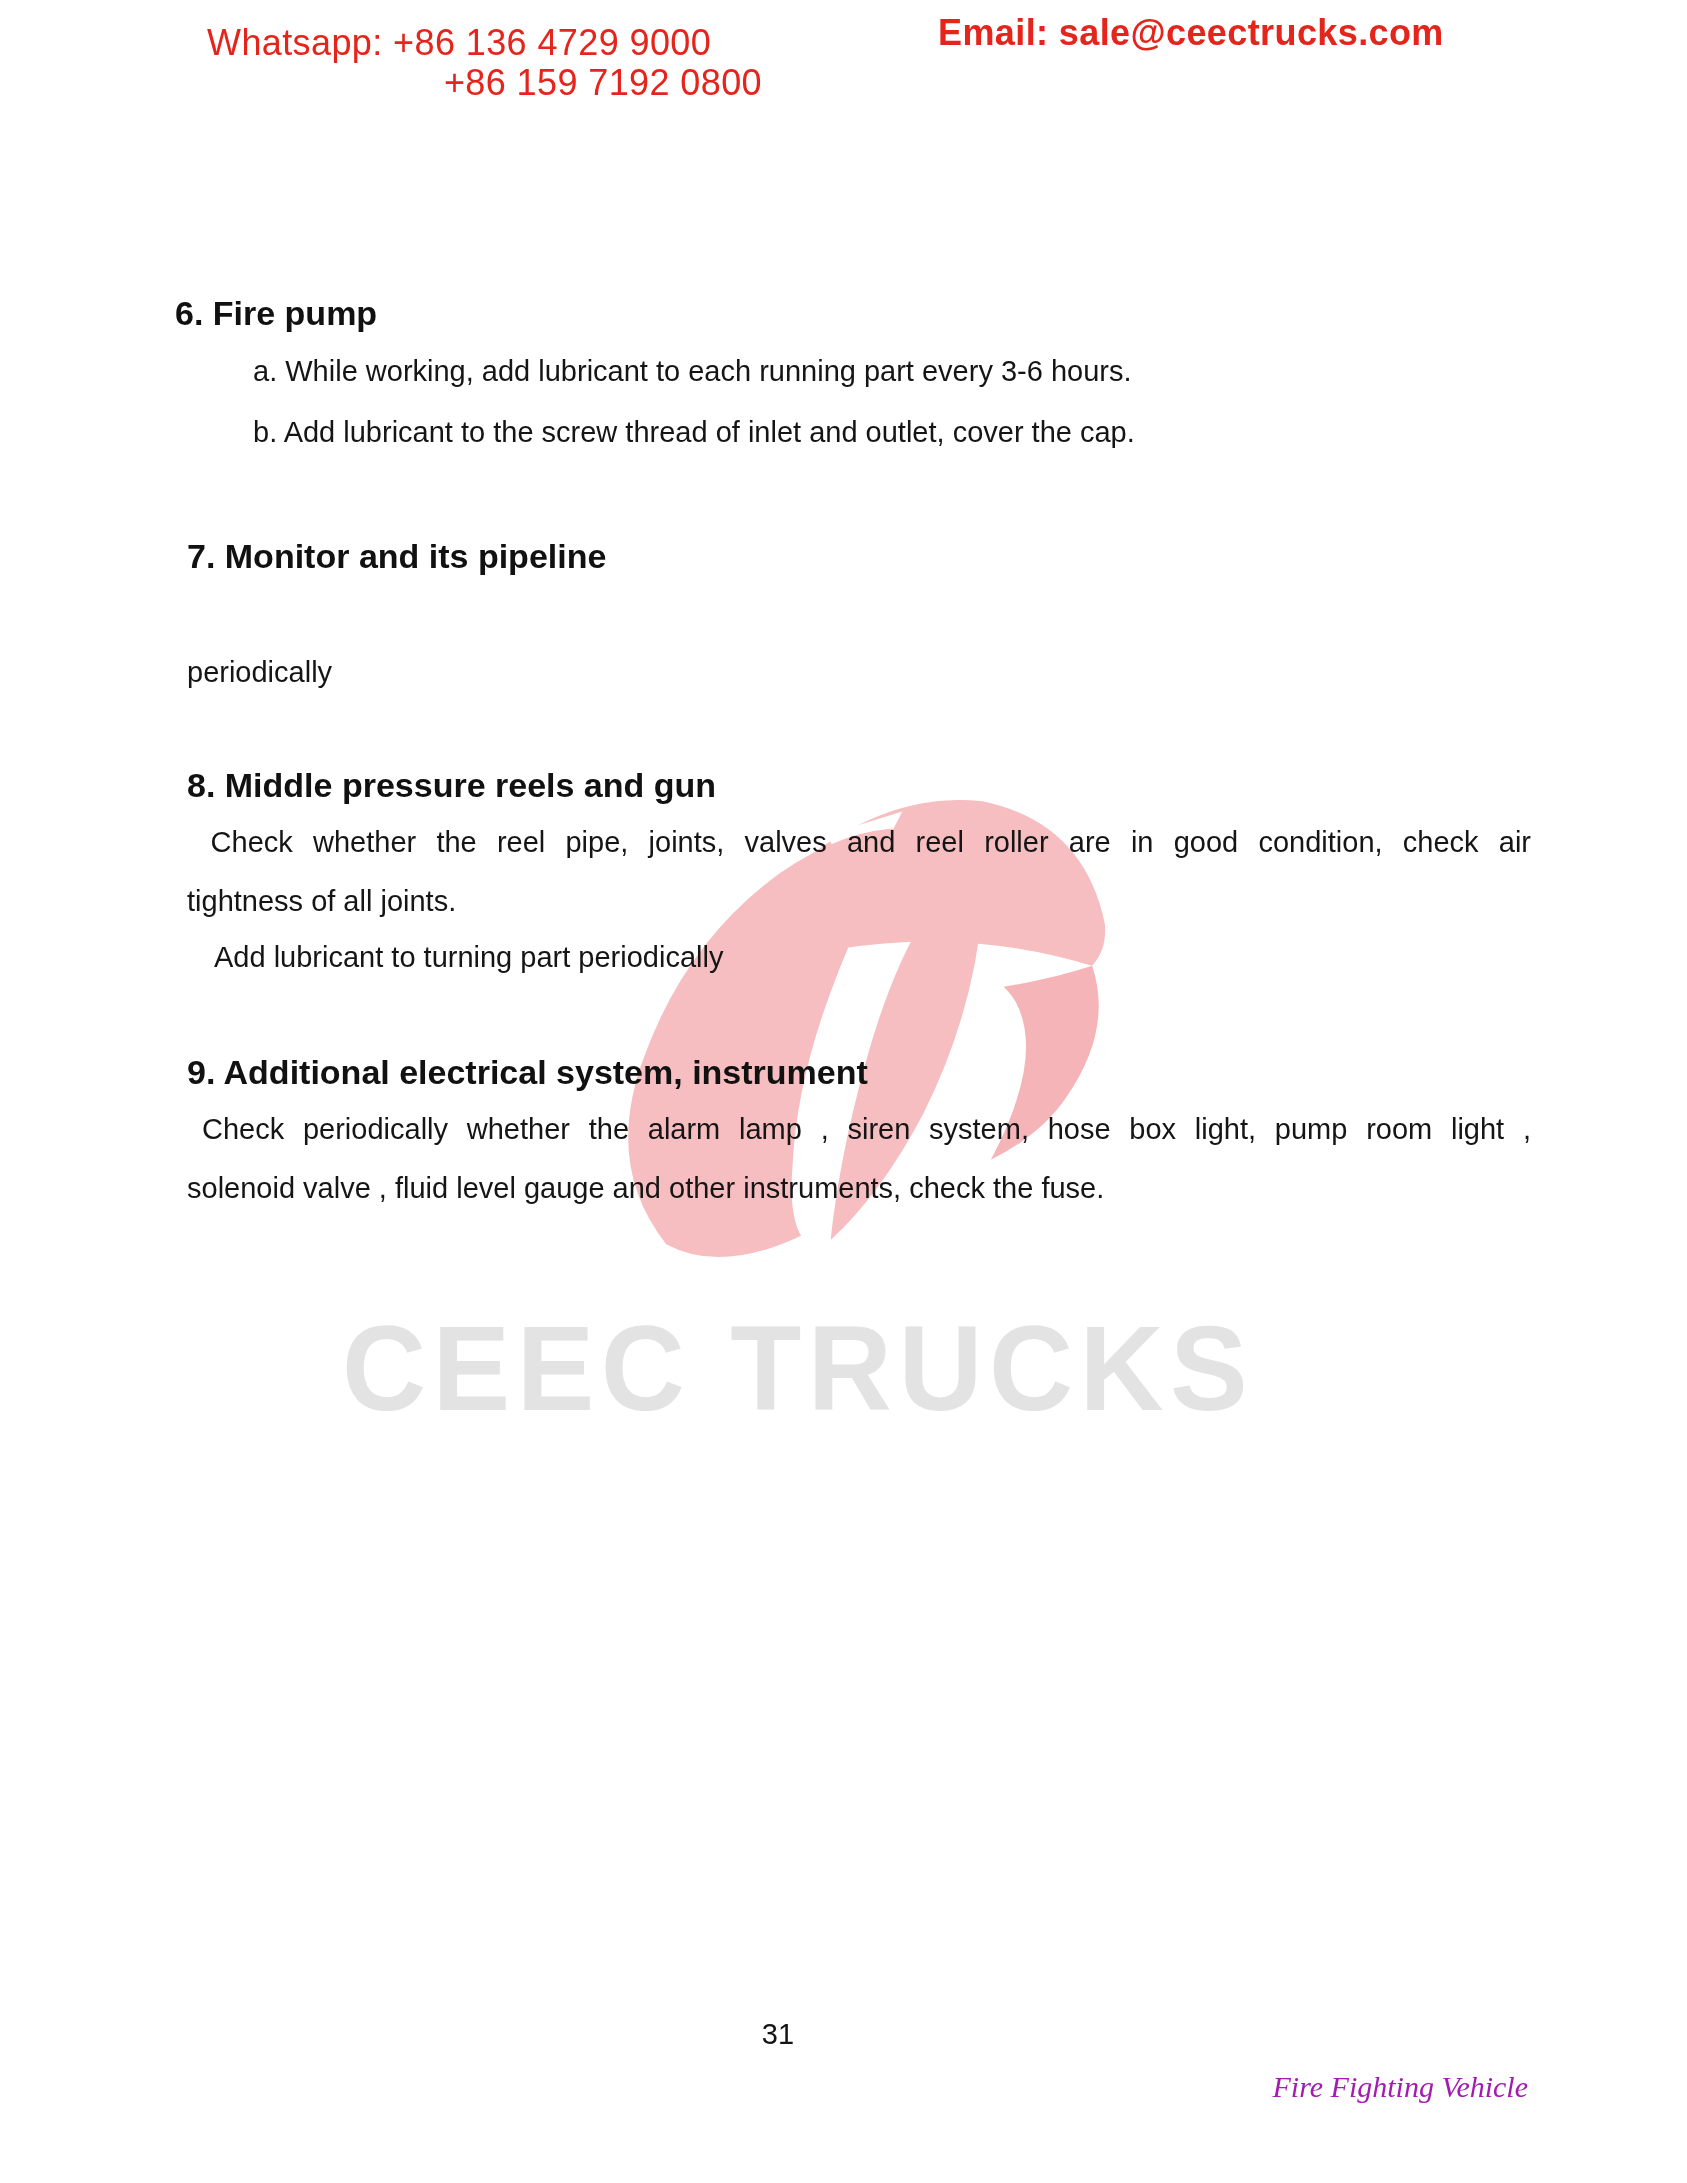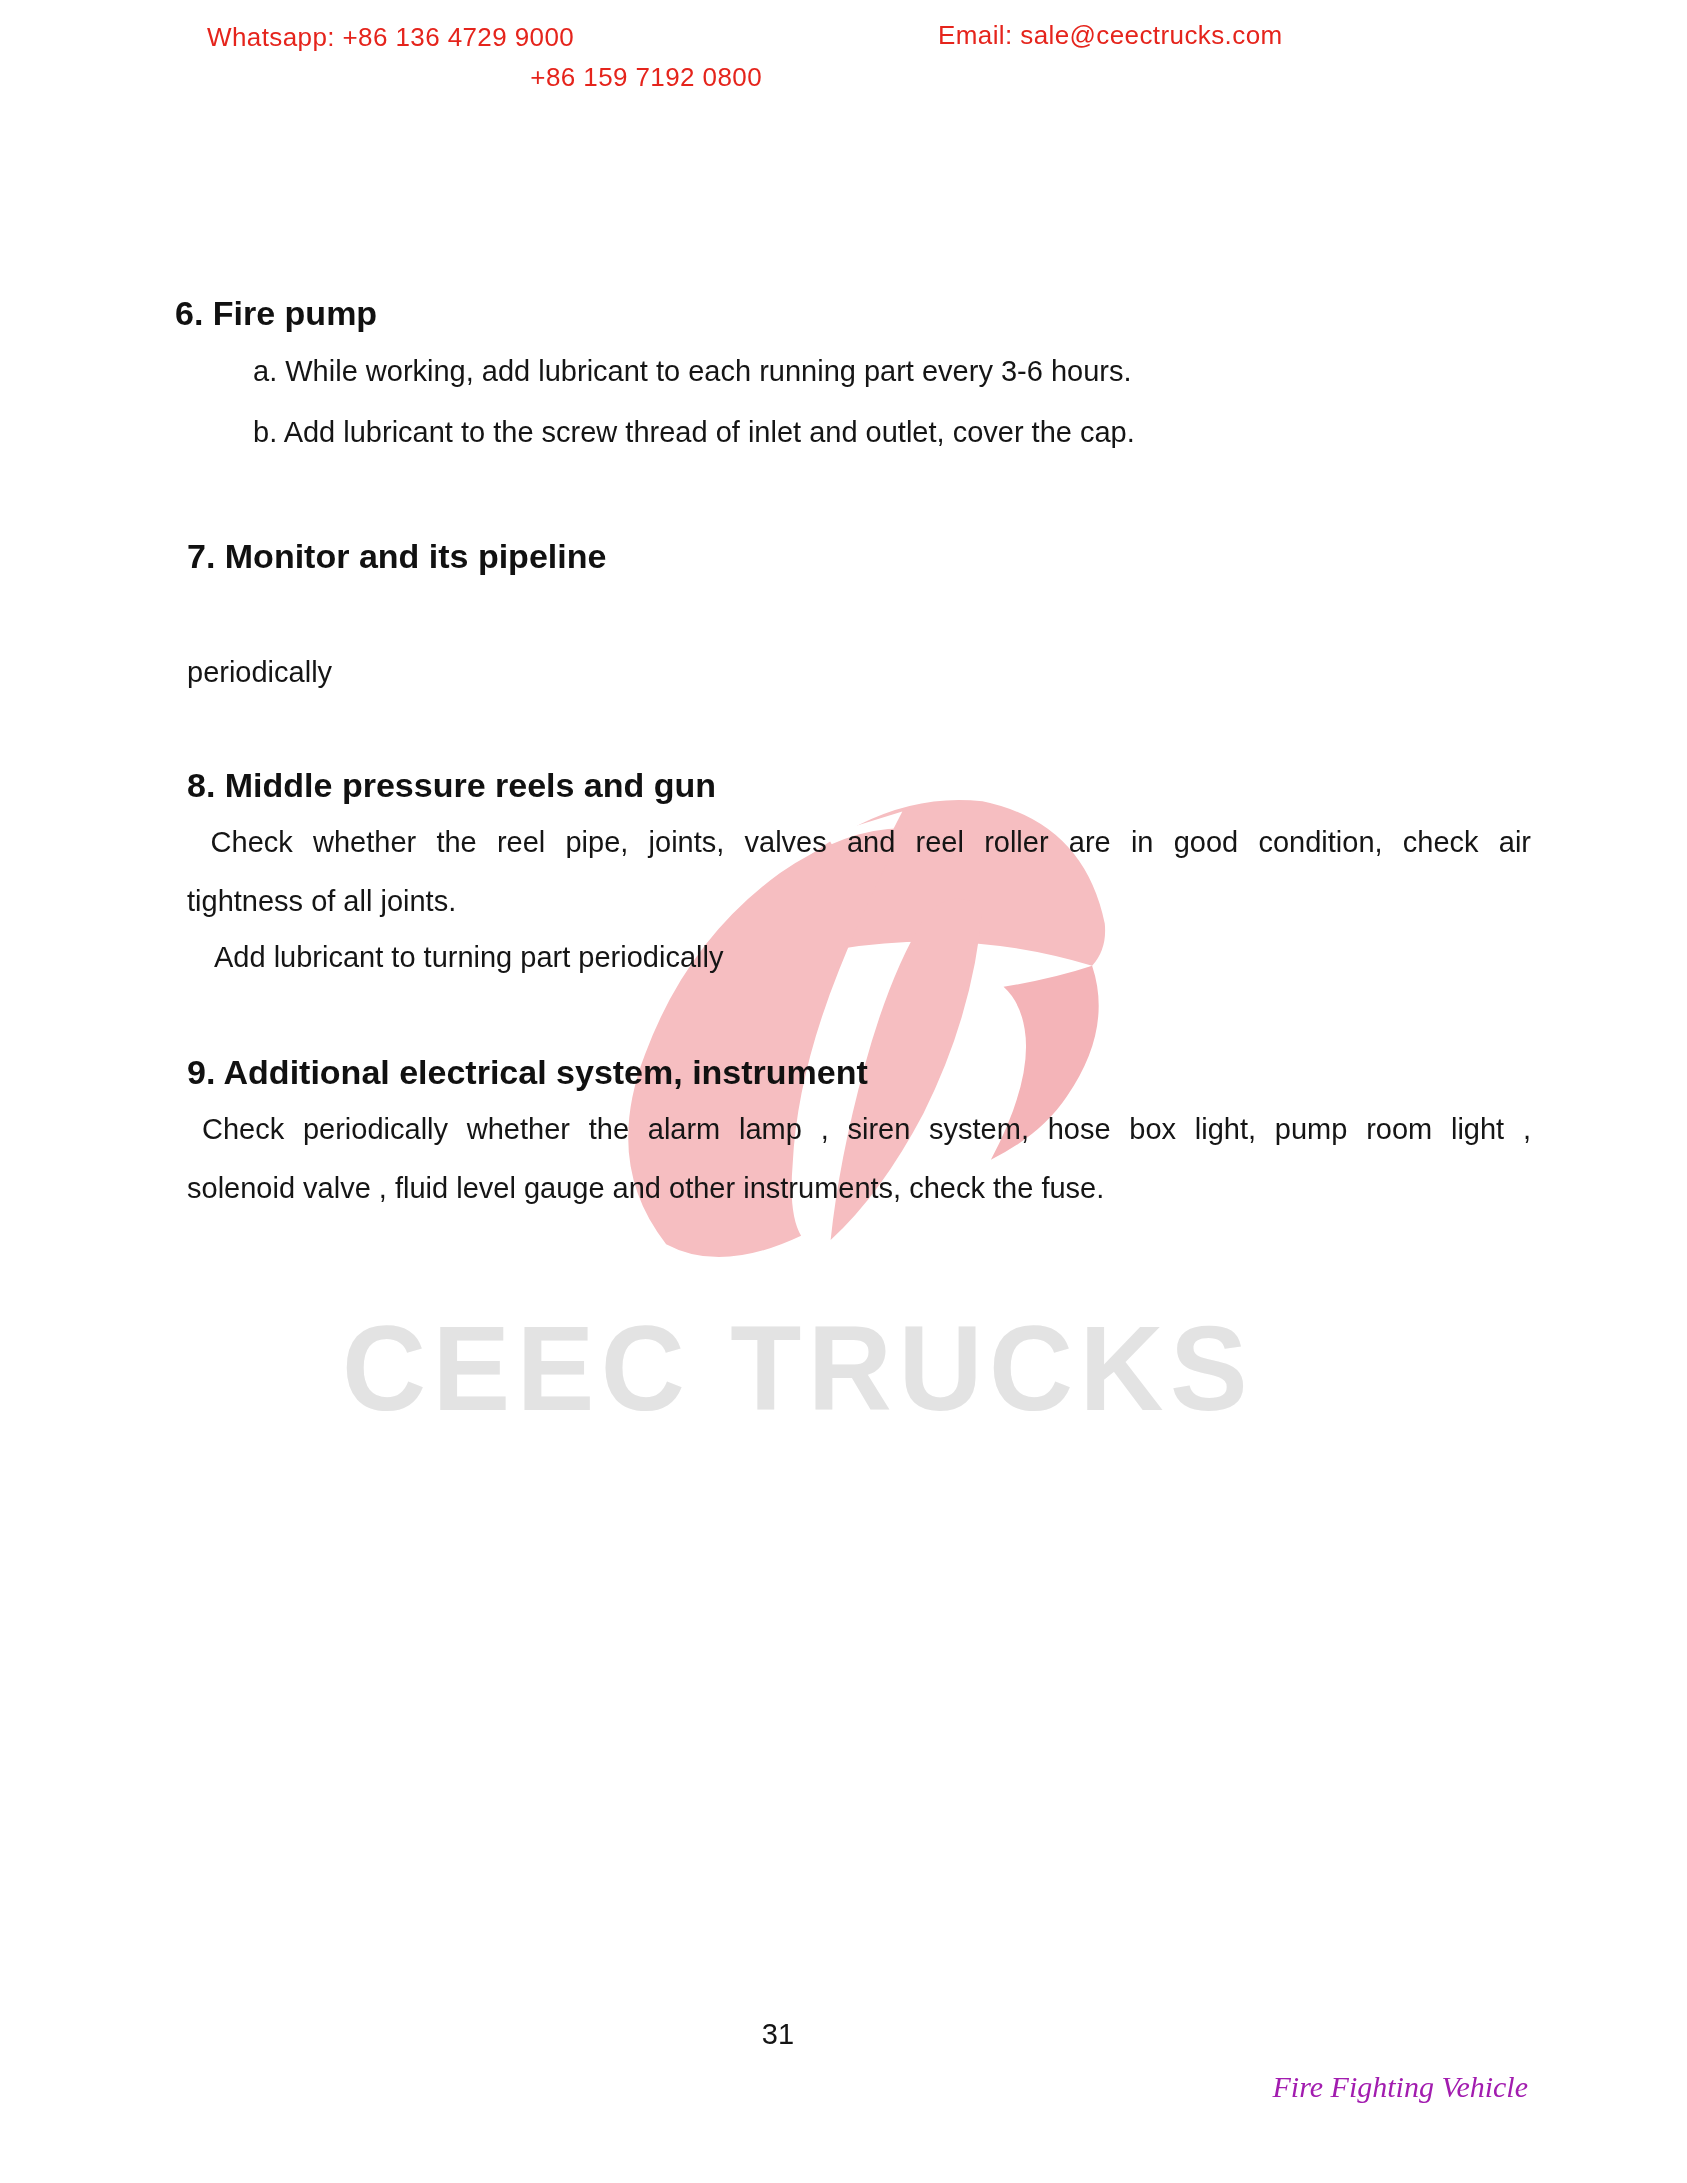--- a/index.html
+++ b/index.html
@@ -9,21 +9,21 @@
     height: 2183px;
     background: #ffffff;
     overflow: hidden;
     font-family: "Liberation Sans", sans-serif;
     color: #141414;
   }
   .abs { position: absolute; }
 
   
   .contact {
-    font-size: 26px;
+    font-size: 36px;
     letter-spacing: 0.4px;
     color: #e5241c;
     white-space: nowrap;
   }
   .right-align { text-align: right; }
 
   
   .wm-logo { z-index: 0; }
   .wm-text {
     z-index: 0;
@@ -93,21 +93,21 @@
 
     <path d="M95,555 Q20,460 70,330 Q120,195 230,115 Q310,60 380,62 Q340,130 300,230 Q250,355 245,460 Q240,520 255,545 Q160,590 95,555 Z" fill="#f6bec1"></path>
 
     <path d="M470,155 Q460,280 400,400 Q350,495 290,550 Q300,455 330,345 Q360,235 400,170 Q430,130 470,155 Z" fill="#f6bec1"></path>
   </svg>
 
   <div class="abs wm-text" style="left:342px; top:1299px;">CEEC TRUCKS</div>
 
   <div class="abs contact" style="left:207px; top:22px;">Whatsapp: +86 136 4729 9000</div>
   <div class="abs contact right-align" style="left:207px; top:62px; width:555px;">+86 159 7192 0800</div>
-  <div class="abs contact" style="left:938px; top:20px;">Email: sale@ceectrucks.com</div>
+  <div class="abs contact" style="left:938px; top:12px;font-weight:bold;">Email: sale@ceectrucks.com</div>
 
   <div class="abs heading" style="left:175px; top:294px;">6. Fire pump</div>
   <div class="abs body-text nowrap" style="left:253px; top:354px;">a.  While working, add lubricant to each running part every 3-6 hours.</div>
   <div class="abs body-text nowrap" style="left:253px; top:415px;">b.  Add lubricant to the screw thread of inlet and outlet, cover the cap.</div>
 
   <div class="abs heading" style="left:187px; top:537px;">7. Monitor and its pipeline</div>
   <div class="abs body-text nowrap" style="left:187px; top:655px;">periodically</div>
 
   <div class="abs heading" style="left:187px; top:766px;">8. Middle pressure reels and gun</div>
   <div class="abs body-text just" style="left:187px; top:825px; width:1344px; padding-left:23.6px;">Check whether the reel pipe, joints, valves and reel roller are in good condition, check air</div>

